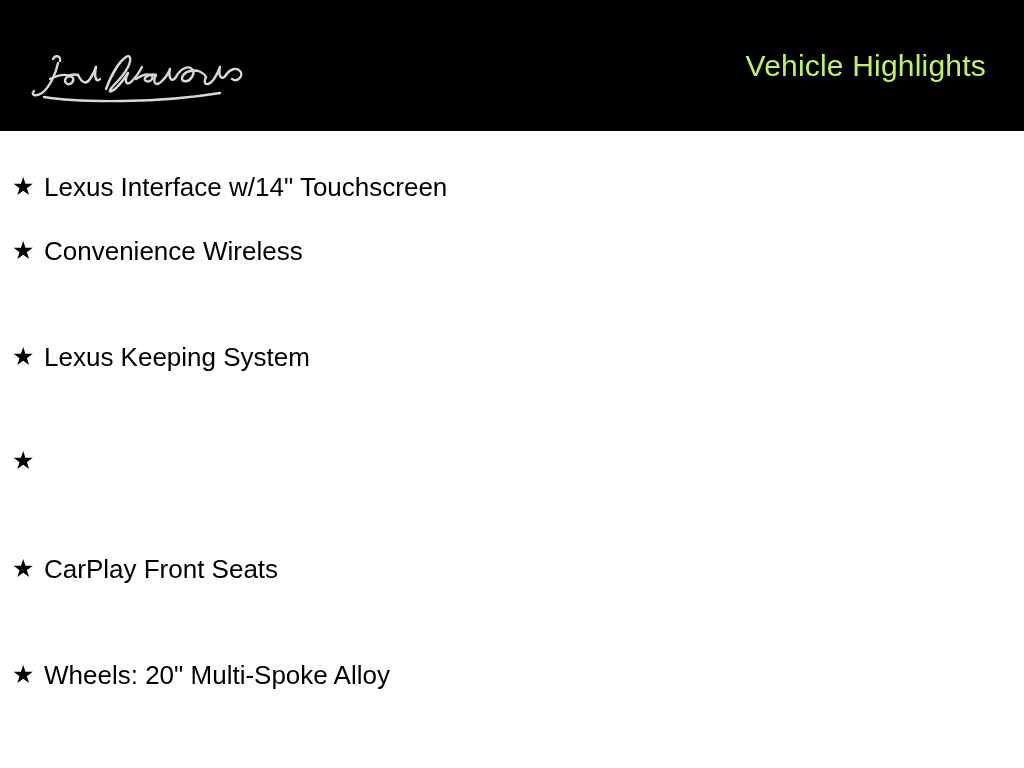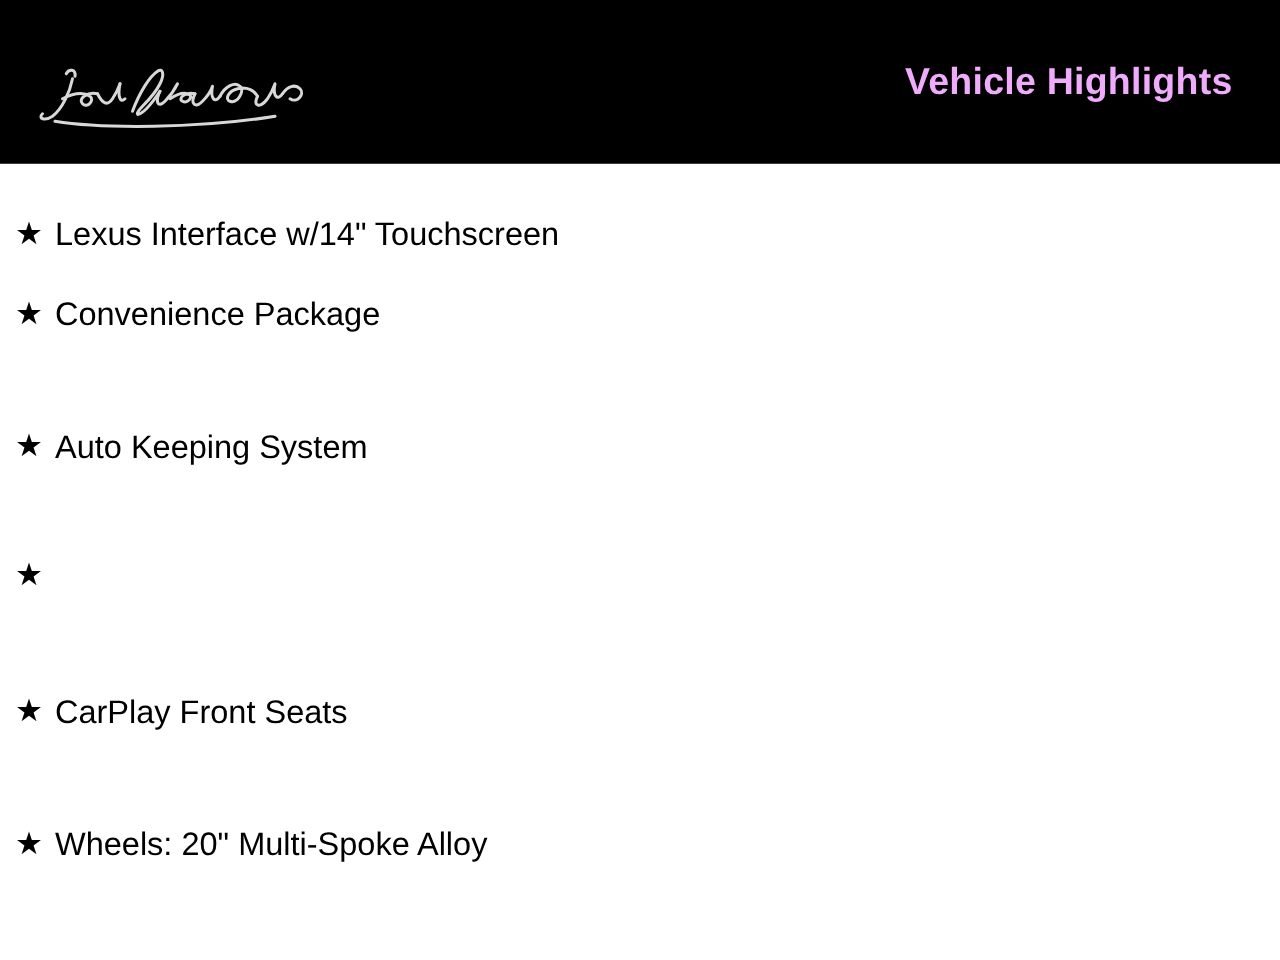--- a/index.html
+++ b/index.html
@@ -30,23 +30,23 @@
     box-sizing: border-box;
     padding: 0 38px 0 20px;
   }
   .logo {
     display: block;
     width: 230px;
     height: 60px;
     margin-top: 6px;
   }
   .header-title {
-    color: #f0abfc;
+    color: #bef264;
     font-size: 30px;
-    font-weight: 700;
+    font-weight: 400;
     letter-spacing: 0.2px;
     line-height: 1;
     white-space: nowrap;
   }
   .highlights {
     list-style: none;
     margin: 0;
     padding: 0;
   }
   .highlight-item {
@@ -102,25 +102,25 @@
     <span class="header-title">Vehicle Highlights</span>
   </div>
 
   <ul class="highlights">
     <li class="highlight-item item-0">
       <span class="bullet">★</span>
       <span class="highlight-text">Lexus Interface w/14" Touchscreen</span>
     </li>
     <li class="highlight-item">
       <span class="bullet">★</span>
-      <span class="highlight-text">Convenience Package</span>
+      <span class="highlight-text">Convenience Wireless</span>
     </li>
     <li class="highlight-item">
       <span class="bullet">★</span>
-      <span class="highlight-text">Auto Keeping System</span>
+      <span class="highlight-text">Lexus Keeping System</span>
     </li>
     <li class="highlight-item">
       <span class="bullet">★</span>
     </li>
     <li class="highlight-item">
       <span class="bullet">★</span>
       <span class="highlight-text">CarPlay Front Seats</span>
     </li>
     <li class="highlight-item">
       <span class="bullet">★</span>

